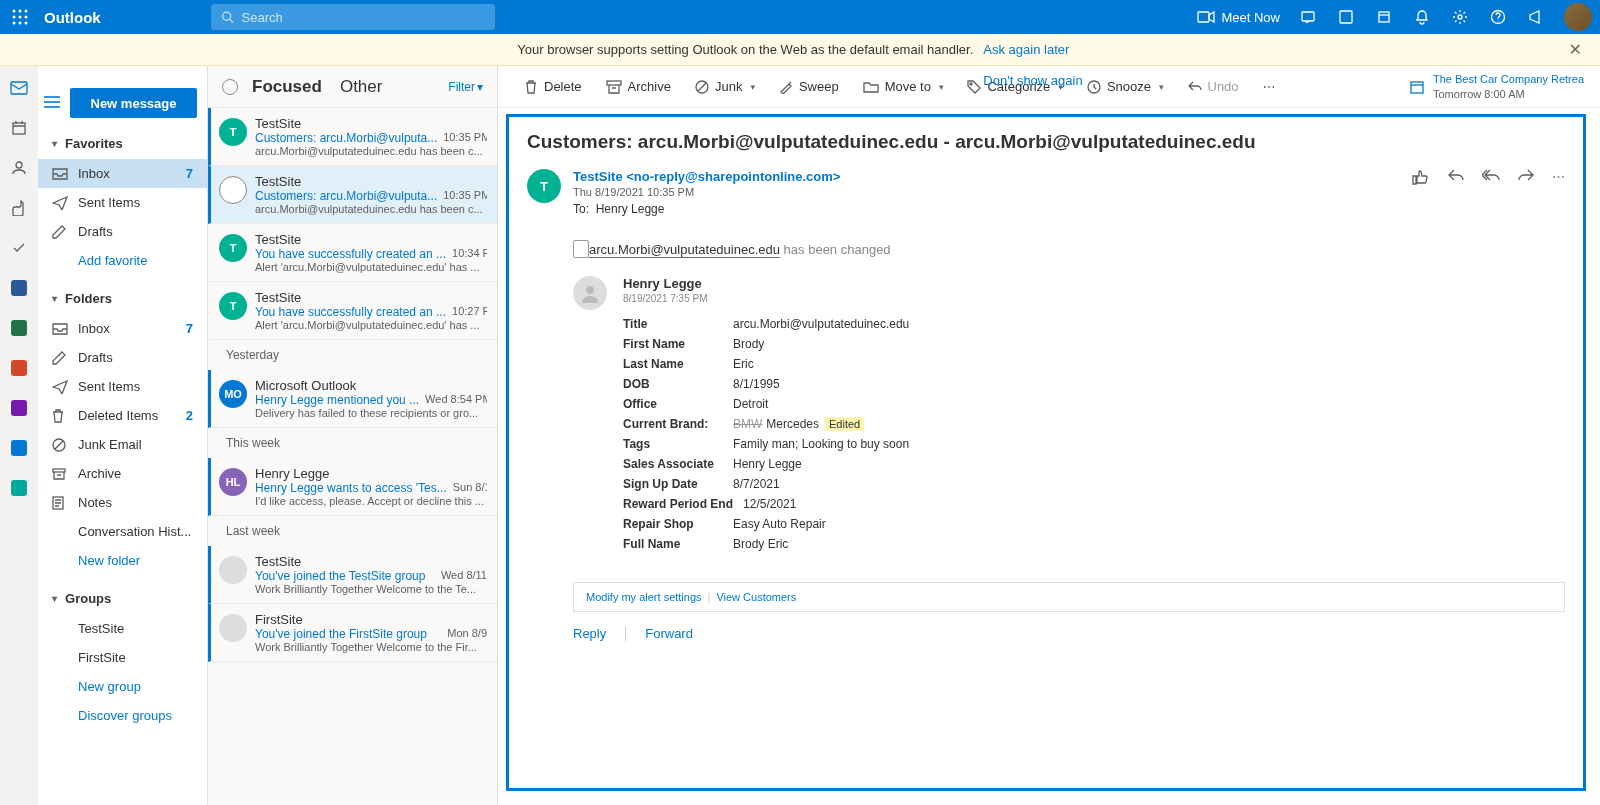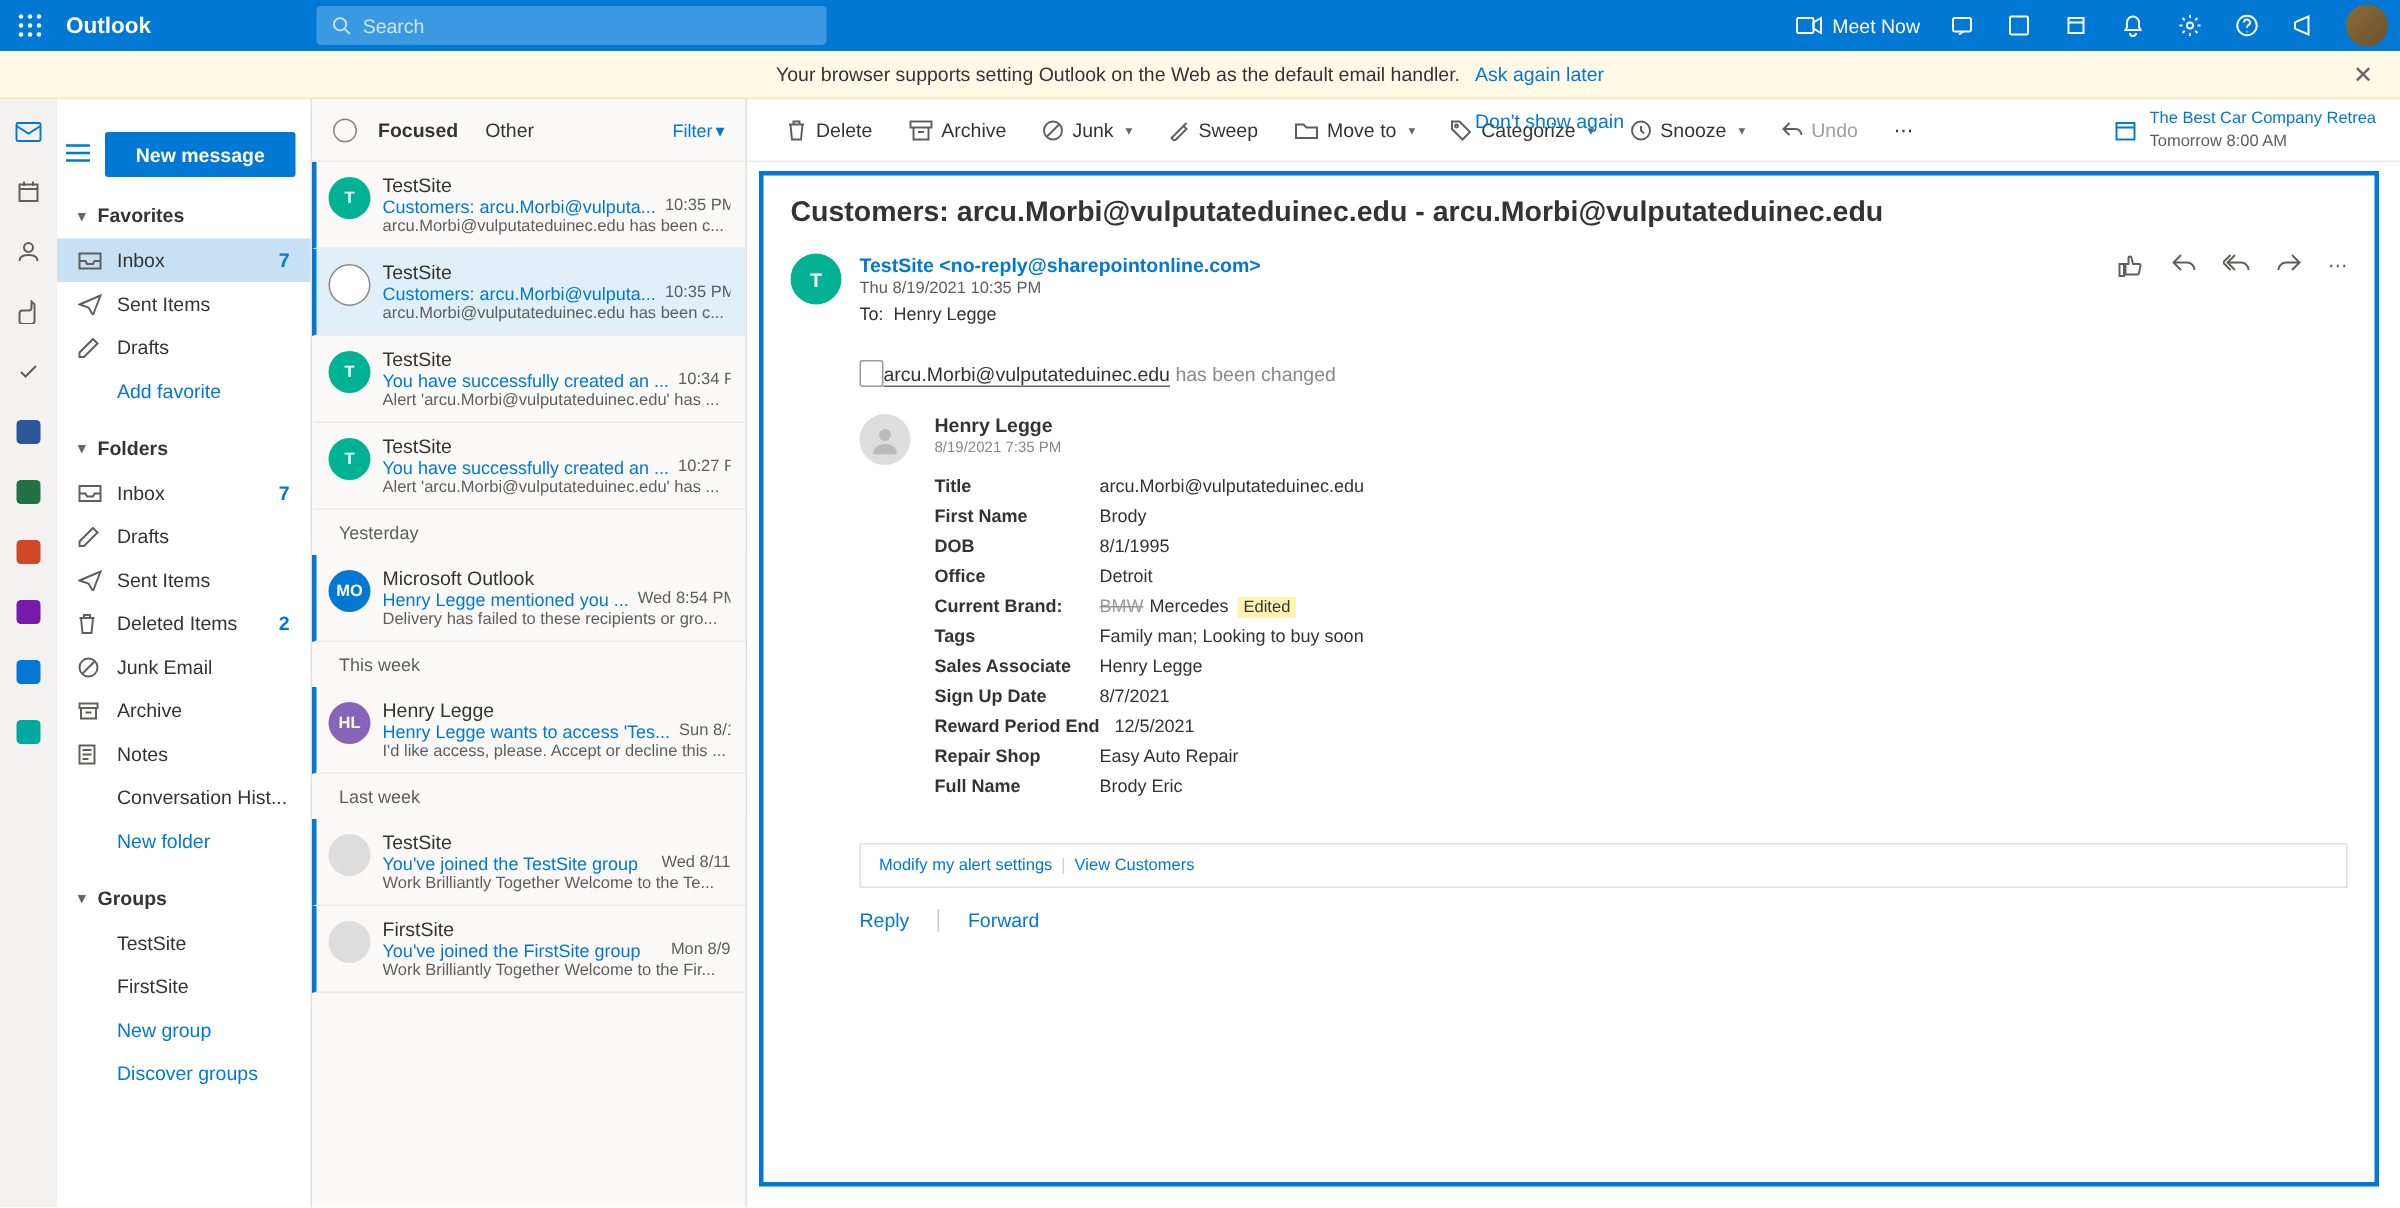--- a/index.html
+++ b/index.html
@@ -1,20 +1,20 @@
 <!DOCTYPE html>
 <html><head>
 <meta charset="utf-8">
 <style>
 * { box-sizing: border-box; margin: 0; padding: 0; font-family: 'Segoe UI', Arial, sans-serif; }
 body { width: 1600px; height: 805px; background: #fff; overflow: hidden; font-size: 13px; color: #333; }
 .topbar { height: 34px; background: #0078d4; display: flex; align-items: center; color: #fff; padding: 0 8px; }
 .waffle { width: 24px; height: 24px; display: flex; align-items: center; justify-content: center; margin-right: 12px; cursor: pointer; }
 .logo { font-weight: 600; font-size: 15px; margin-right: 110px; }
-.search-box { width: 340px; height: 26px; background: #3a99e0; border-radius: 3px; display: flex; align-items: center; padding: 0 10px; }
+.search-box { width: 284px; height: 26px; background: #3a99e0; border-radius: 3px; display: flex; align-items: center; padding: 0 10px; }
 .search-box svg { margin-right: 8px; }
 .search-box input { background: transparent; border: none; outline: none; color: #fff; font-size: 13px; width: 100%; }
 .search-box input::placeholder { color: #cfe6f7; }
 .topbar-right { margin-left: auto; display: flex; align-items: center; gap: 18px; }
 .topbar-icon { width: 20px; height: 20px; display: flex; align-items: center; justify-content: center; cursor: pointer; }
 .meet-now { display: flex; align-items: center; gap: 6px; font-size: 13px; }
 .avatar-top { width: 28px; height: 28px; border-radius: 50%; background: linear-gradient(135deg,#8a6d3b,#6b4f2a); }
 .browserbar { height: 32px; background: #fff9e6; border-bottom: 1px solid #f0e6c0; display: flex; align-items: center; padding: 0 40px; font-size: 13px; color: #333; position: relative; }
 .browserbar .links { display: flex; gap: 16px; margin-left: 10px; flex-direction: column; }
 .browserbar a { color: #0078d4; text-decoration: none; cursor: pointer; }
@@ -29,21 +29,21 @@
 .nav-section { font-weight:600; font-size:13px; padding:8px 14px; display:flex; align-items:center; gap:8px; color:#333; cursor:pointer;}
 .chev { font-size:10px; color:#666; }
 .nav-item { display:flex; align-items:center; padding:7px 14px 7px 14px; font-size:13px; cursor:pointer; gap:10px; color:#333; white-space:nowrap; overflow:hidden; text-overflow:ellipsis;}
 .nav-item.selected { background:#c7e0f4; }
 .nav-item .count { margin-left:auto; color:#0078d4; font-weight:600; }
 .nav-item .nicon { width:16px; color:#605e5c; display:flex; }
 .nav-link { color:#0078d4; padding:7px 14px 7px 40px; font-size:13px; cursor:pointer;}
 .msglist { width: 290px; background:#faf9f8; border-right:1px solid #e1dfdd; display:flex; flex-direction:column; }
 .msglist-head { height:42px; display:flex; align-items:center; padding:0 14px; border-bottom:1px solid #edebe9; }
 .circle-sel { width:16px; height:16px; border:1.5px solid #8a8886; border-radius:50%; margin-right:14px; cursor:pointer;}
-.tabs { display:flex; gap:18px; font-size:13px; }
+.tabs { display:flex; gap:18px; font-size:17px; }
 .tab { cursor:pointer; color:#333; }
 .tab.active { font-weight:600; }
 .filter { margin-left:auto; color:#0078d4; font-size:12px; cursor:pointer; display:flex; align-items:center; gap:2px;}
 .msg-items { overflow-y:auto; flex:1; }
 .msg { padding:8px 10px 8px 8px; border-bottom:1px solid #edebe9; display:flex; gap:8px; cursor:pointer; border-left:3px solid transparent; }
 .msg.unread { border-left-color:#0078d4; }
 .msg.selected { background:#e1eff9; border-left-color:#0078d4; }
 .msg .av { width:28px; height:28px; border-radius:50%; background:#00b294; color:#fff; display:flex; align-items:center; justify-content:center; font-size:11px; font-weight:600; flex-shrink:0; margin-top:2px;}
 .msg .av.mo { background:#0078d4; }
 .msg .av.hl { background:#8764b8; }
@@ -593,20 +593,24 @@
             <div class="fields" id="fields">
                 <div class="frow">
                   <span class="flabel">Title</span>
                   <span class="fval">arcu.Morbi@vulputateduinec.edu</span>
                 </div>
                 <div class="frow">
                   <span class="flabel">First Name</span>
                   <span class="fval">Brody</span>
                 </div>
                 <div class="frow">
+                  <span class="flabel">Last Name</span>
+                  <span class="fval">Eric</span>
+                </div>
+                <div class="frow">
                   <span class="flabel">DOB</span>
                   <span class="fval">8/1/1995</span>
                 </div>
                 <div class="frow">
                   <span class="flabel">Office</span>
                   <span class="fval">Detroit</span>
                 </div>
                 <div class="frow">
                   <span class="flabel">Current Brand:</span>
                   <span class="fval"><span class="strike">BMW</span>Mercedes<span class="edited">Edited</span></span>

